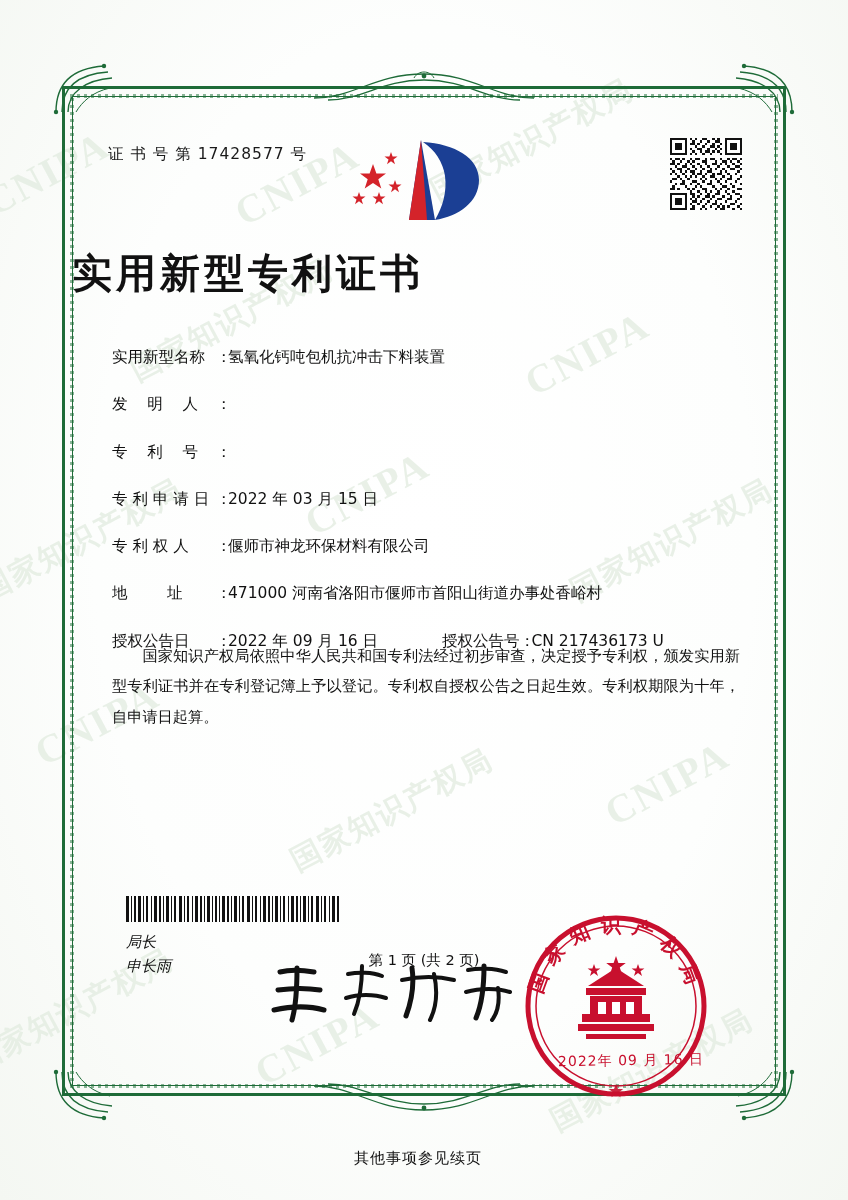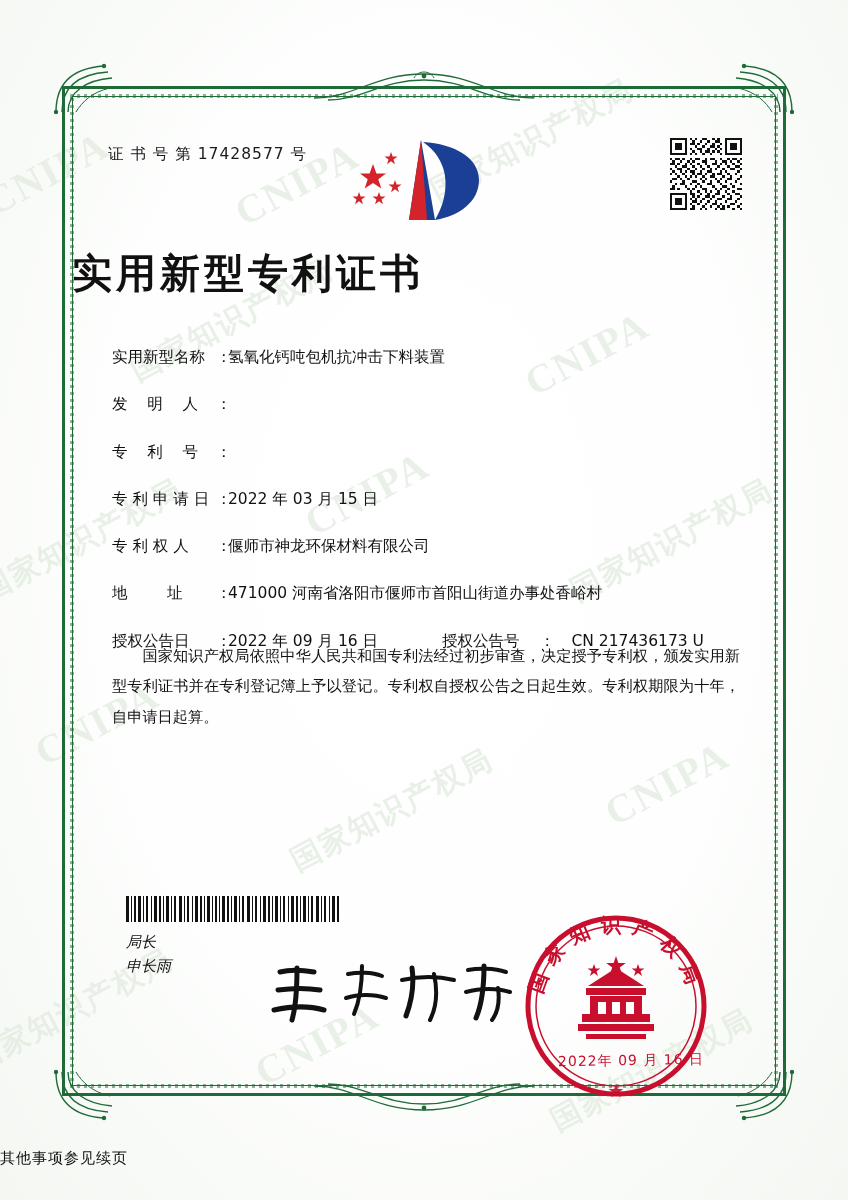--- a/index.html
+++ b/index.html
@@ -118,21 +118,21 @@
     white-space:pre;
   }
   .f-colon{width:12px;flex:none;}
   .f-value{flex:1;}
   .f-value.mono{font-family:"DejaVu Sans","Liberation Sans",sans-serif;letter-spacing:.4px;}
 
   .row-double{
     display:flex;align-items:flex-start;margin-bottom:0;line-height:1.5;font-size:15.5px;
   }
   .rd-left{display:flex;width:330px;flex:none;}
-  .rd-right{display:flex;gap:20px;}
+  .rd-right{display:flex;}
 
   .paras{
     position:absolute;left:40px;right:36px;top:545px;
     font-size:15.2px;line-height:2.0;color:#111;text-align:justify;
   }
   .paras p{margin:0 0 6px 0;text-indent:2em;}
 
   
   .barcode{
     position:absolute;left:54px;top:800px;
@@ -161,21 +161,21 @@
     transform:rotate(-1deg);
   }
 
   .page-no{
     position:absolute;left:0;right:0;bottom:26px;
     text-align:center;font-size:14.5px;color:#111;
   }
 
   .footer-note{
     position:absolute;left:0;right:12px;bottom:32px;
-    text-align:left;font-size:15px;color:#111;letter-spacing:1px;
+    text-align:center;font-size:15px;color:#111;letter-spacing:1px;
   }
 </style>
 </head>
 <body>
 
 <div class="page">
 
   <div class="watermarks">
     <div class="wm a" style="left:-20px;top:150px;">CNIPA</div>
     <div class="wm cn" style="left:120px;top:300px;">国家知识产权局</div>
@@ -691,17 +691,18 @@
           <textPath href="#sealArcTop" startOffset="50%" text-anchor="middle">国家知识产权局</textPath>
         </text>
         <g fill="#c8102e">
           <polygon points="100,178 102,183 107.2,183 103,186.2 104.6,191.2 100,188.1 95.4,191.2 97,186.2 92.8,183 98,183" opacity="0.9"></polygon>
         </g>
       </svg>
     </div>
 
     <div class="seal-date">2022年 09 月 16 日</div>
 
+    <div class="page-no">第 1 页 (共 2 页)</div>
   </div>
 
   <div class="footer-note">其他事项参见续页</div>
 
 </div>
 
 </body></html>

